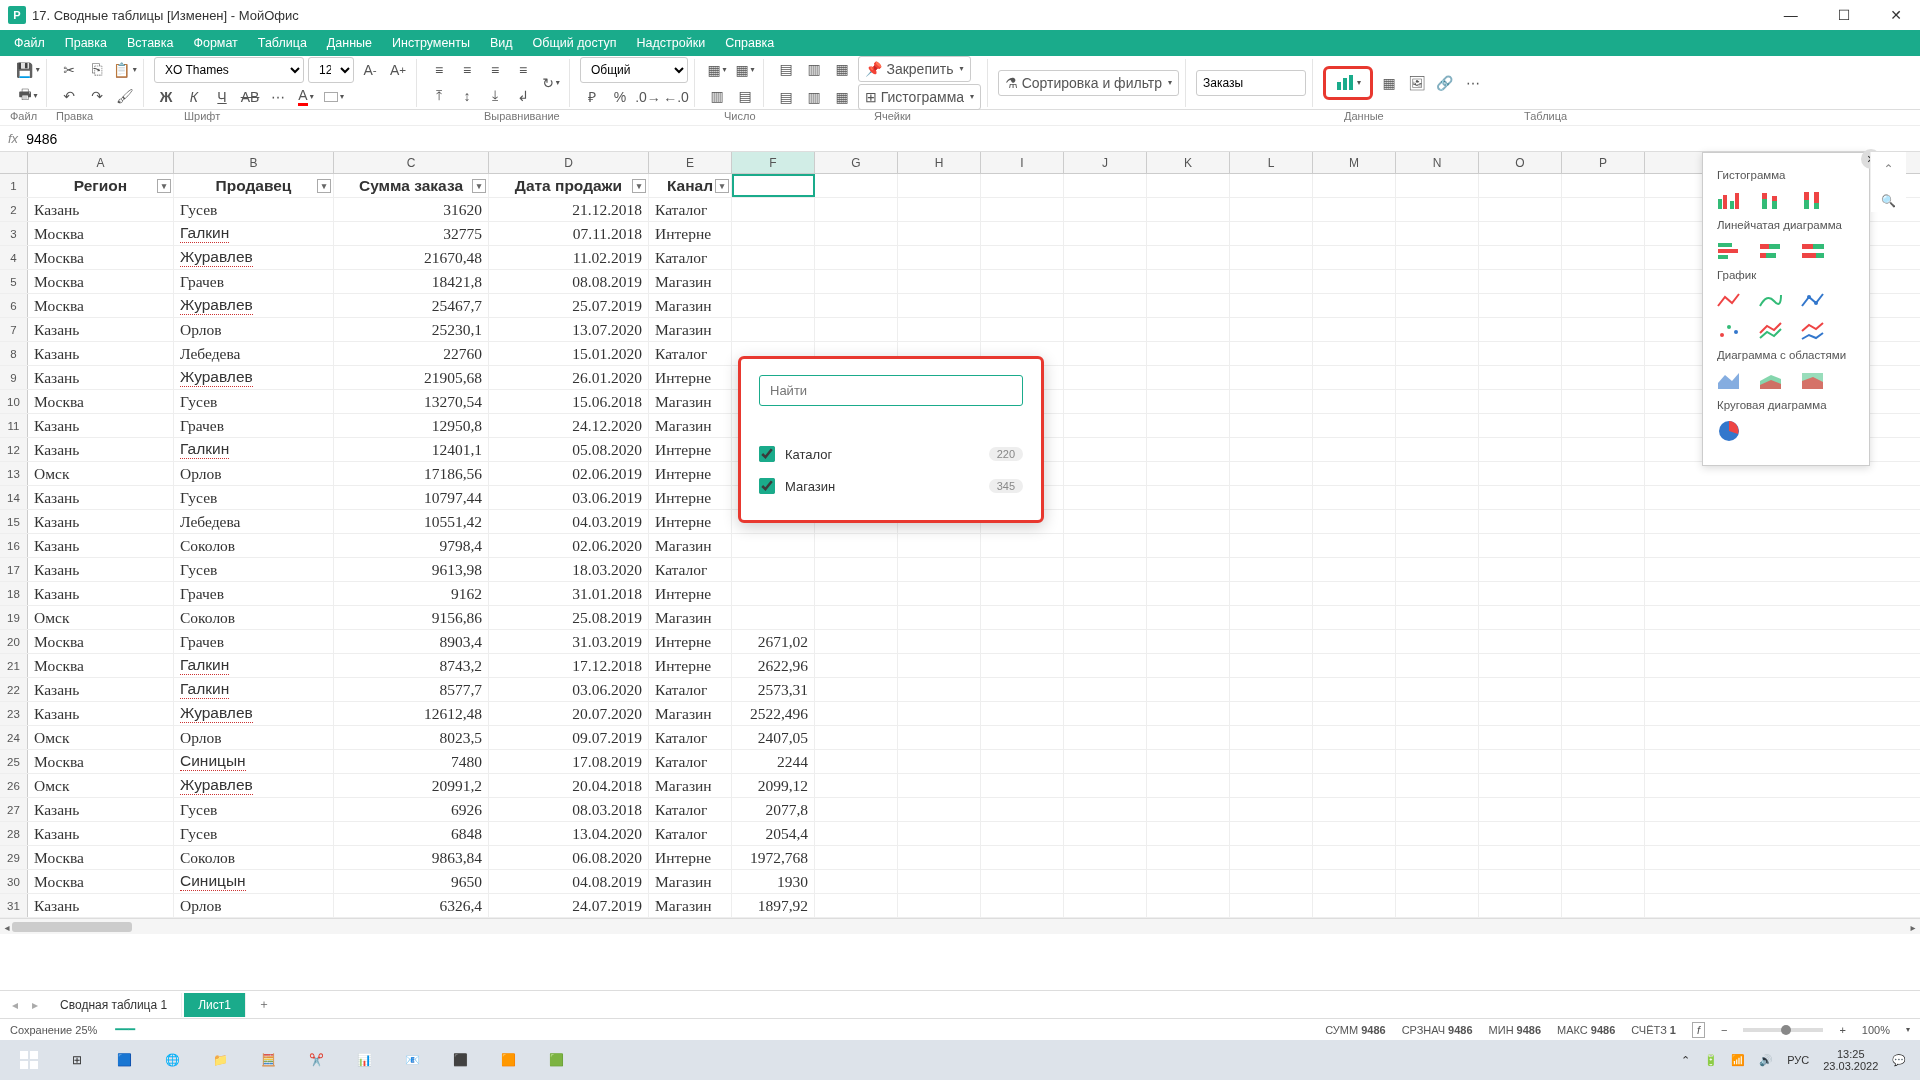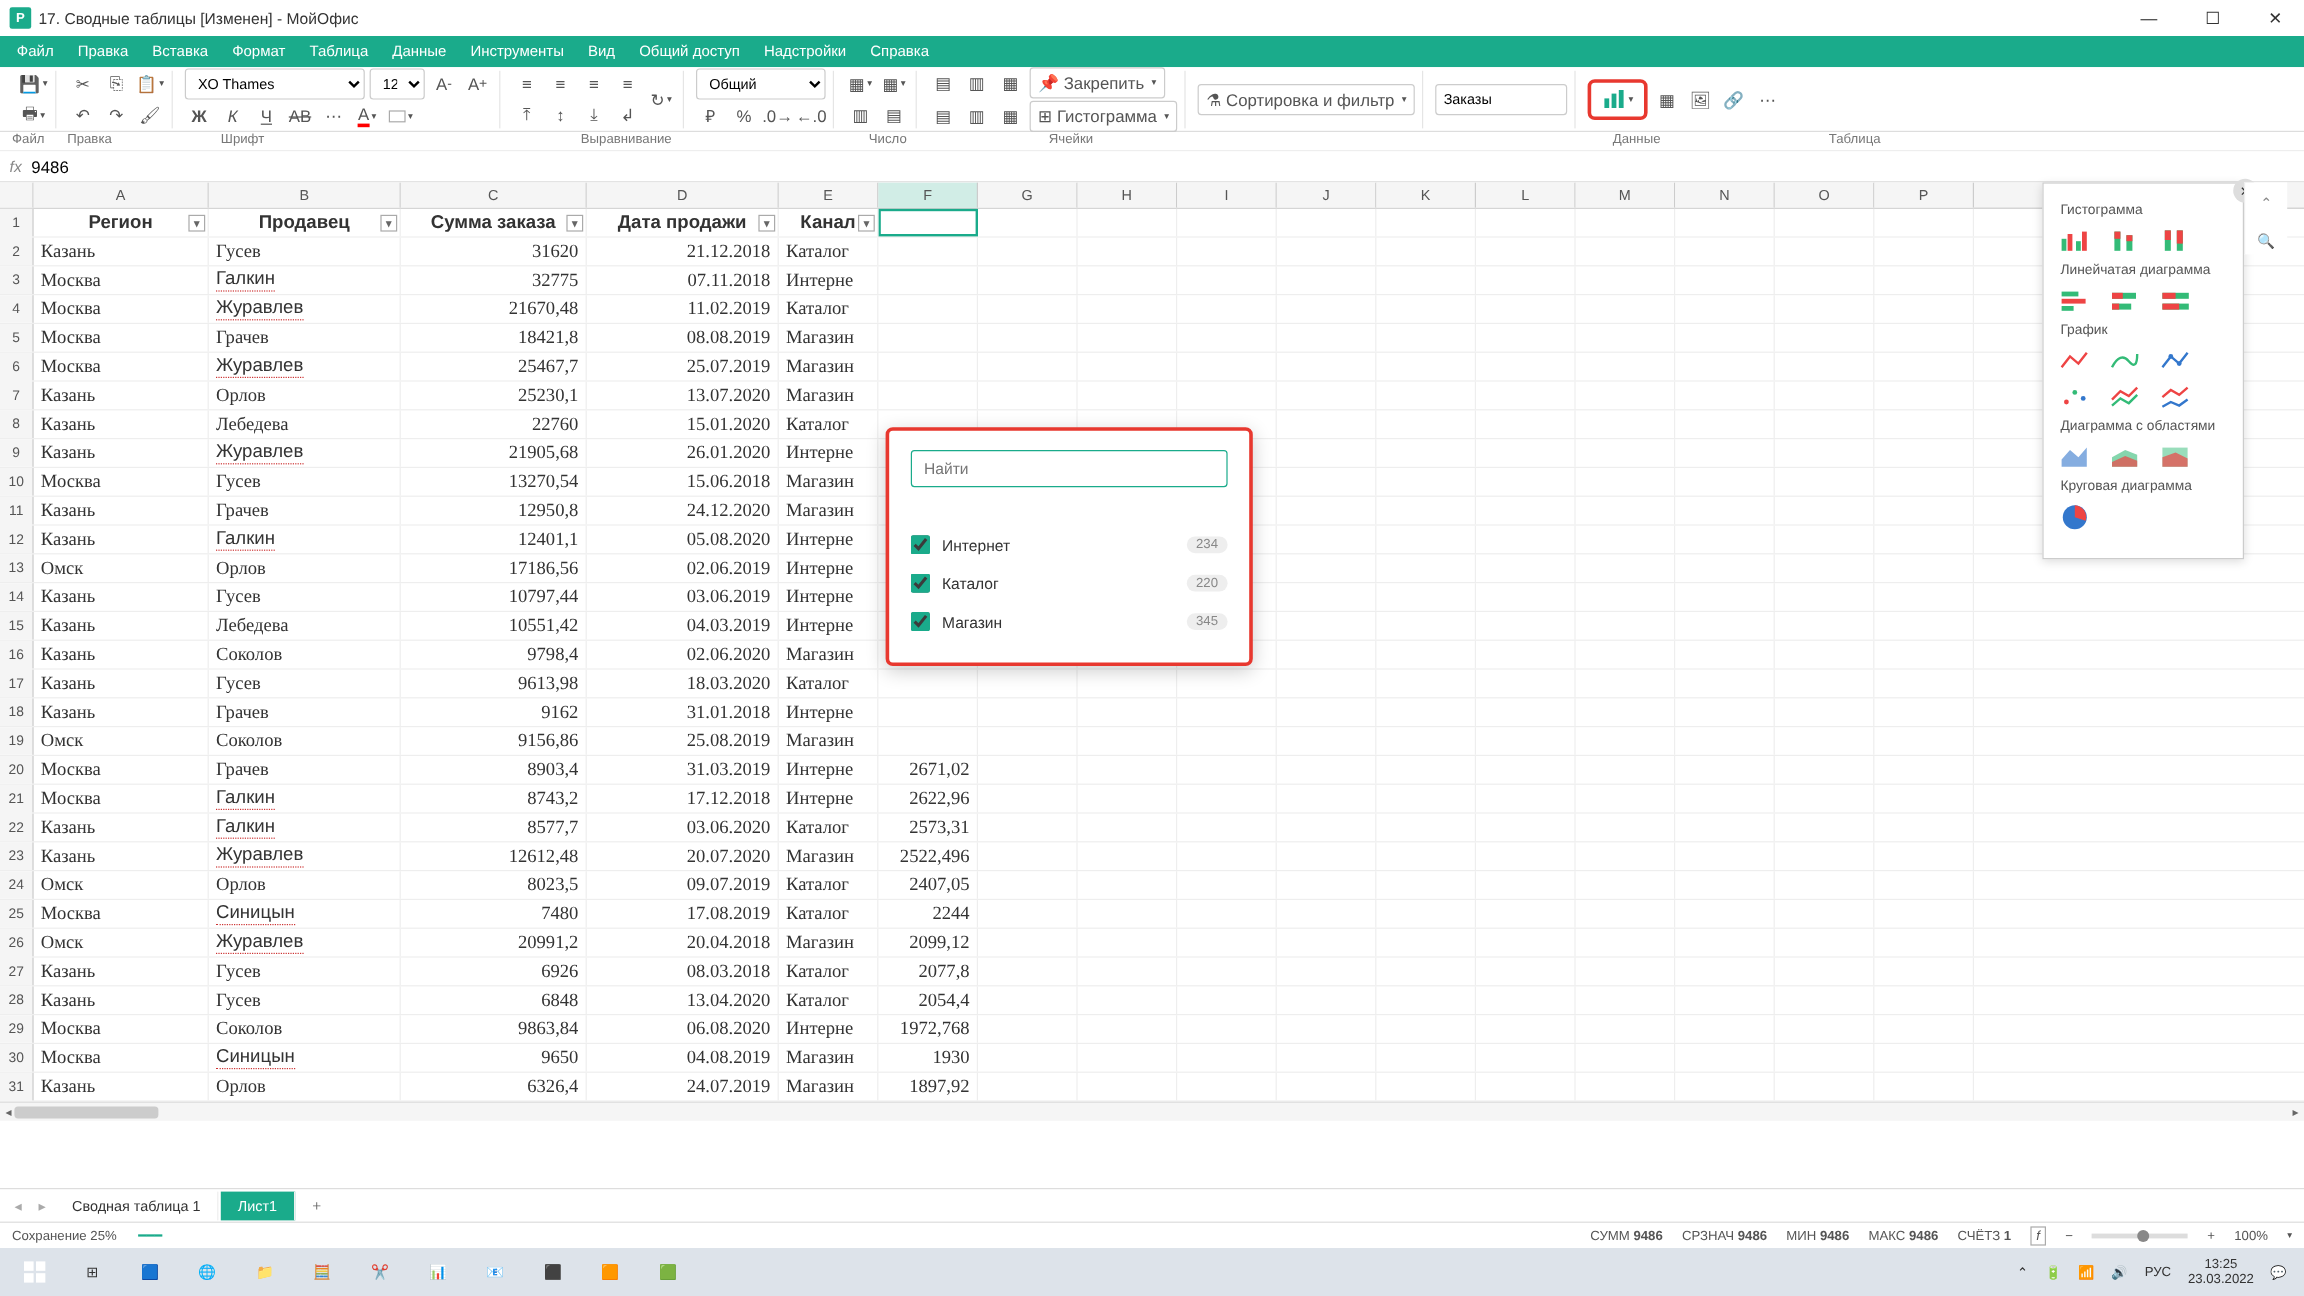--- a/index.html
+++ b/index.html
@@ -1051,25 +1051,20 @@
   <div class="rightpane">
     <div class="icn">⌃</div>
     <div class="icn">🔍</div>
   </div>
 
   <div class="filterpop">
     <div class="srch"><input placeholder="Найти" style=""></div>
     <div style="height:8px"></div>
     <label class="chk">
       <input type="checkbox" checked="" style="">
-      <span>Интернет</span>
-      <span class="cnt">234</span>
-    </label>
-    <label class="chk">
-      <input type="checkbox" checked="" style="">
       <span>Каталог</span>
       <span class="cnt">220</span>
     </label>
     <label class="chk">
       <input type="checkbox" checked="" style="">
       <span>Магазин</span>
       <span class="cnt">345</span>
     </label>
   </div>
 </div>

